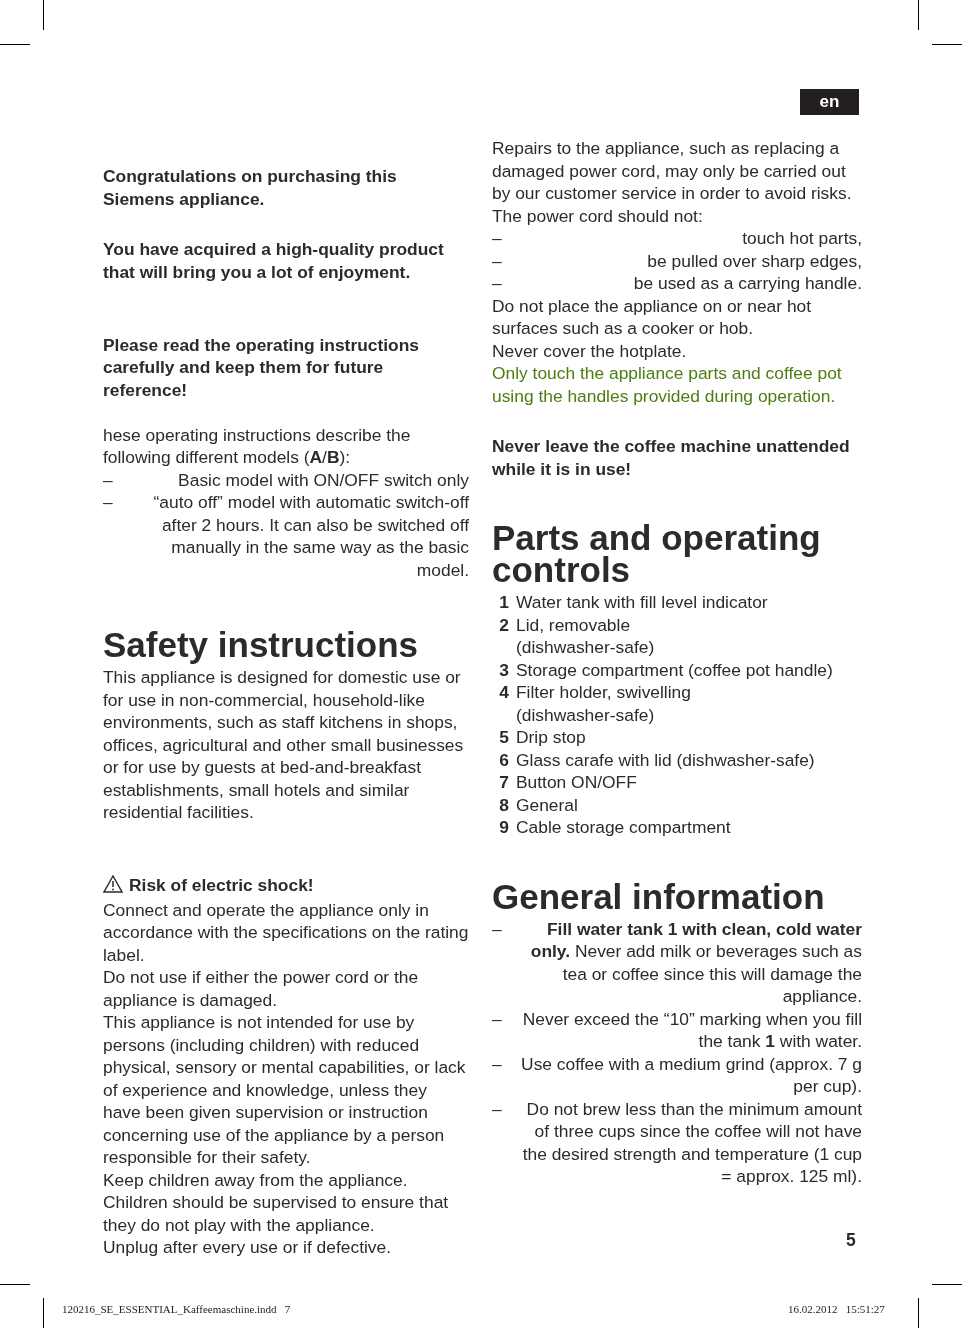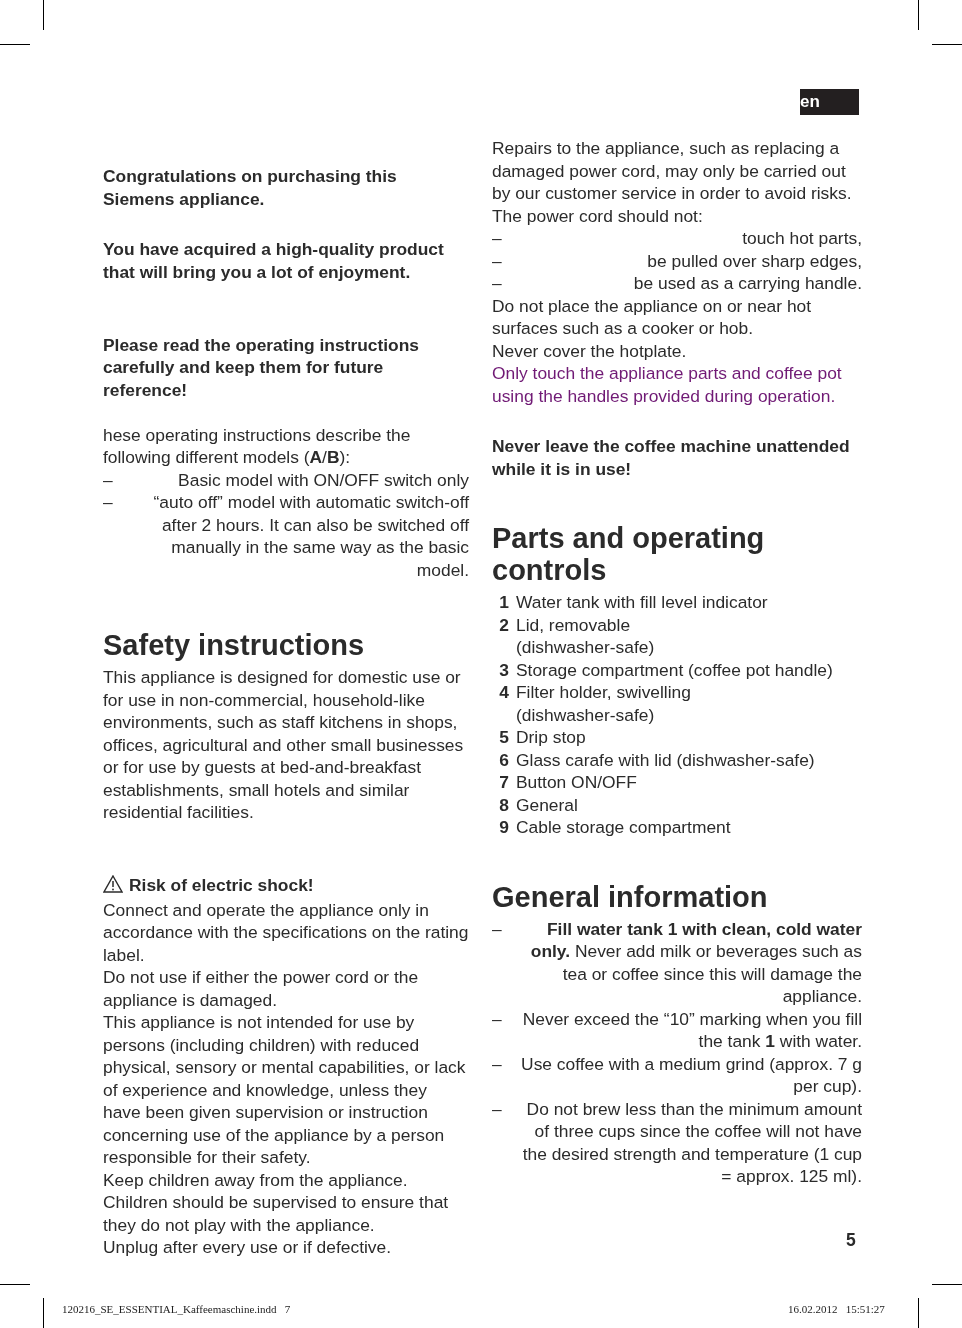--- a/index.html
+++ b/index.html
@@ -1,30 +1,30 @@
 <!DOCTYPE html>
 <html><head>
 <meta charset="utf-8">
 <style>
   html, body { margin:0; padding:0; }
   body { width:962px; height:1328px; background:#ffffff; position:relative; overflow:hidden;
          font-family:"Liberation Sans", sans-serif; color:#2b2b2b; }
   .crop { position:absolute; background:#000; }
   .lang-tab { position:absolute; left:800px; top:89px; width:59px; height:26px; background:#231f20;
-              color:#fff; font-weight:bold; font-size:17px; line-height:26px; }
+              color:#fff; font-weight:bold; font-size:17px; text-align:center; line-height:26px; }
   .col { position:absolute; top:137px; width:366px; font-size:17.4px; line-height:22.5px; }
   .col.left { left:103px; }
   .col.right { left:492px; width:370px; }
   p { margin:0; }
   .b { font-weight:bold;margin-top:28px; }
   .gap { height:22.5px; }
   .dash { display:flex; }
   .dash .d { width:18px; flex:none; }
   .dash .t { flex:1;text-align:right; }
-  h2 { margin:0; font-size:29px; line-height:32px; font-weight:bold; color:#2b2b2b; }
+  h2 { margin:0; font-size:35px; line-height:32px; font-weight:bold; color:#2b2b2b; }
   .num { display:flex; }
   .num .n { width:24px; flex:none; font-weight:bold; text-align:center; }
   .num .t { flex:1; }
   .warn-icon { display:inline-block; vertical-align:-2px; margin-right:6px; }
   .page-num { position:absolute; left:846px; top:1230px; font-weight:bold; font-size:17.5px; }
   .slug { position:absolute; top:1303px; font-family:"Liberation Serif", serif; font-size:11px; color:#222; }
 </style>
 </head>
 <body>
 
@@ -82,21 +82,21 @@
   <div class="dash">
       <span class="d">–</span>
       <span class="t">be pulled over sharp edges,</span>
     </div>
   <div class="dash">
       <span class="d">–</span>
       <span class="t">be used as a carrying handle.</span>
     </div>
   <p>Do not place the appliance on or near hot surfaces such as a cooker or hob.</p>
   <p>Never cover the hotplate.</p>
-  <p style="color:#701a75">Only touch the appliance parts and coffee pot using the handles provided during operation.</p>
+  <p style="color:#4d7c0f">Only touch the appliance parts and coffee pot using the handles provided during operation.</p>
   <p class="b">Never leave the coffee machine unattended while it is in use!</p>
 
   <div style="height:42px"></div>
   <h2>Parts and operating controls</h2>
   <div style="height:5px"></div>
   <div class="num">
       <span class="n">1</span>
       <span class="t">Water tank with fill level indicator</span>
     </div>
   <div class="num">

